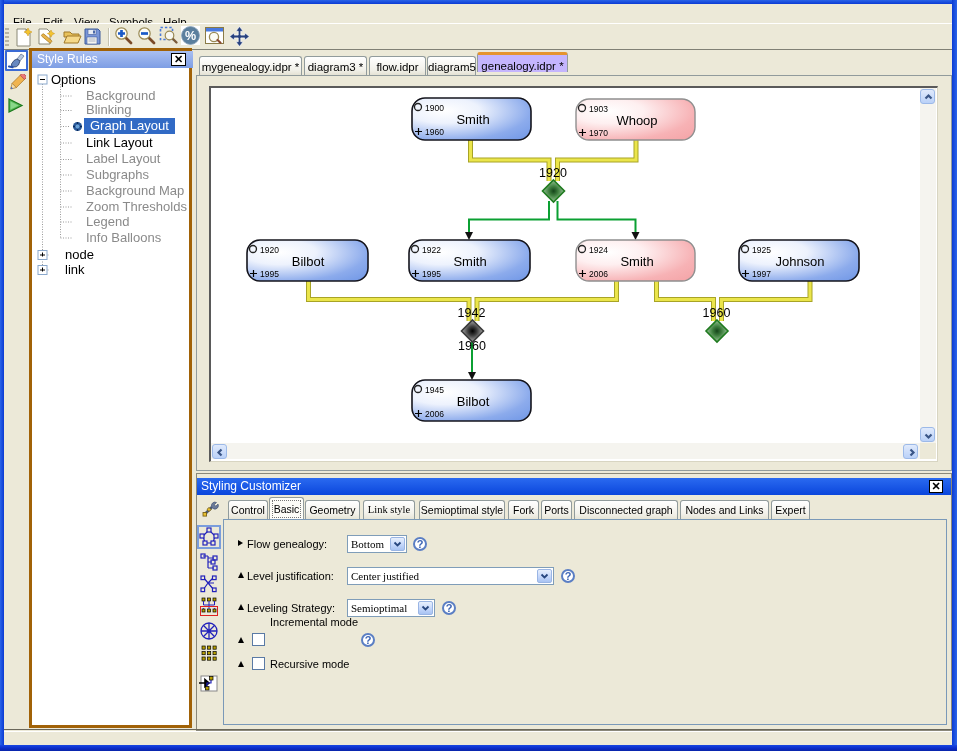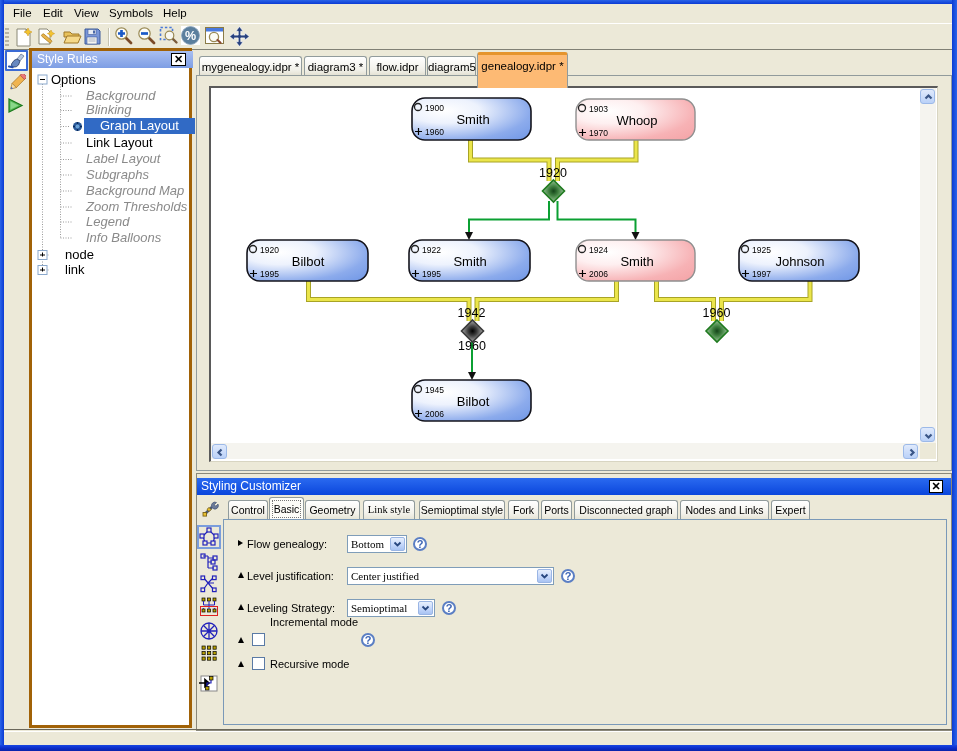--- a/index.html
+++ b/index.html
@@ -5,36 +5,36 @@
 html,body{width:957px;height:751px;overflow:hidden;}
 body{position:relative;font-family:"Liberation Sans",sans-serif;background:#ece9d8;}
 .abs{position:absolute;}
 
 #frameTop{left:0;top:0;width:957px;height:4px;background:linear-gradient(#2a64e8,#0b3bd4);}
 #frameLeft{left:0;top:0;width:4px;height:751px;background:linear-gradient(90deg,#2a64e8,#0b3bd4);}
 #frameRight{right:0;top:0;width:5px;height:751px;background:linear-gradient(90deg,#0b3bd4,#2a64e8);}
 #frameBottom{left:0;bottom:0;width:957px;height:6px;background:linear-gradient(#1747e4,#0a2cc8 55%,#0a24a8);}
 
 #menubar{left:4px;top:4px;width:948px;height:19px;background:#ece9d8;font-size:11.5px;color:#000;}
-#menubar span{position:absolute;top:3px;}
+#menubar span{position:absolute;top:12px;}
 #toolbar{left:4px;top:23px;width:948px;height:26px;background:#ece9d8;border-top:1px solid #fff;}
 #tbline{left:4px;top:49px;width:948px;height:1px;background:#808075;}
 
 #lbar{left:4px;top:50px;width:25px;height:678px;background:#ece9d8;}
 
 #srpanel{left:29px;top:48px;width:163px;height:680px;background:#fff;border:3px solid #a16207;}
 #srtitle{left:0;top:0;width:161px;height:17px;background:linear-gradient(#a9bff1,#7e9ee4);color:#fff;font-size:12px;line-height:17px;padding-left:5px;}
 #srclose{right:3px;top:2px;width:15px;height:13px;background:#fff;border:1px solid #000;color:#000;font-size:11px;font-weight:bold;text-align:center;line-height:11px;}
 
 .trow{position:absolute;left:0;height:16px;line-height:16px;font-size:13px;white-space:nowrap;}
-.gi{color:#8a8a8a;font-style:italic;}
+.gi{color:#8a8a8a;}
 
 #tabbar{left:196px;top:50px;width:756px;height:25px;}
 .tab{position:absolute;top:6px;height:19px;background:linear-gradient(#fff,#f2f1ea 70%,#e4e2d4);border:1px solid #919b9c;border-bottom:none;border-radius:3px 3px 0 0;font-size:11.5px;text-align:center;line-height:20px;color:#000;white-space:nowrap;}
-.tab.active{top:2px;height:36px;background:#fdba74;border-top:3px solid #e5942c;line-height:22px;z-index:3;}
+.tab.active{top:2px;height:20px;background:#c4b5fd;border-top:3px solid #e5942c;line-height:22px;z-index:3;}
 #mainpane{left:196px;top:75px;width:756px;height:396px;background:#ece9d8;border:1px solid #919b9c;}
 #canvas{left:209px;top:86px;width:729px;height:376px;background:#fff;border-top:2px solid #5a5a5a;border-left:2px solid #5a5a5a;border-right:1px solid #d8d5c2;border-bottom:1px solid #d8d5c2;}
 
 .sbtrack{background:#f5f4ef;}
 .sbbtn{position:absolute;width:15px;height:15px;border-radius:3px;background:linear-gradient(#e0eafc,#bad1f8);border:1px solid #9cb9e8;color:#39598e;}
 .sbbtn svg{position:absolute;left:2px;top:2px;}
 
 #scpanel{left:196px;top:473px;width:756px;height:258px;background:#ece9d8;border:1px solid #8a887a;}
 #sctitle{left:197px;top:478px;width:754px;height:17px;background:linear-gradient(#2a6af0,#0b46dc);color:#fff;font-size:12px;line-height:17px;padding-left:4px;}
 #scclose{right:8px;top:2px;width:14px;height:13px;background:#fff;border:1px solid #000;color:#000;font-size:11px;font-weight:bold;text-align:center;line-height:11px;}
@@ -181,21 +181,21 @@
 
     <g transform="translate(41,54)">
       <circle cx="4.5" cy="4.5" r="4.5" fill="#2a5a9a"></circle>
       <circle cx="4.5" cy="4.5" r="2" fill="#6aa2d8"></circle>
       <path d="M4.5 0 v2 M4.5 7 v2 M0 4.5 h2 M7 4.5 h2" stroke="#0a2a5a" stroke-width="1.4"></path>
     </g>
   </svg>
   <div class="trow" style="left:19px;top:21px;">Options</div>
   <div class="trow gi" style="left:54px;top:37px;">Background</div>
   <div class="trow gi" style="left:54px;top:51px;">Blinking</div>
-  <div class="trow" style="left:52px;top:67px;background:#316ac5;color:#fff;padding:0 16px;">Graph Layout</div>
+  <div class="trow" style="left:52px;top:67px;background:#316ac5;color:#fff;padding:0 6px;">Graph Layout</div>
   <div class="trow" style="left:54px;top:84px;">Link Layout</div>
   <div class="trow gi" style="left:54px;top:100px;">Label Layout</div>
   <div class="trow gi" style="left:54px;top:116px;">Subgraphs</div>
   <div class="trow gi" style="left:54px;top:132px;">Background Map</div>
   <div class="trow gi" style="left:54px;top:148px;">Zoom Thresholds</div>
   <div class="trow gi" style="left:54px;top:163px;">Legend</div>
   <div class="trow gi" style="left:54px;top:179px;">Info Balloons</div>
   <div class="trow" style="left:33px;top:196px;">node</div>
   <div class="trow" style="left:33px;top:211px;">link</div>
 </div>

